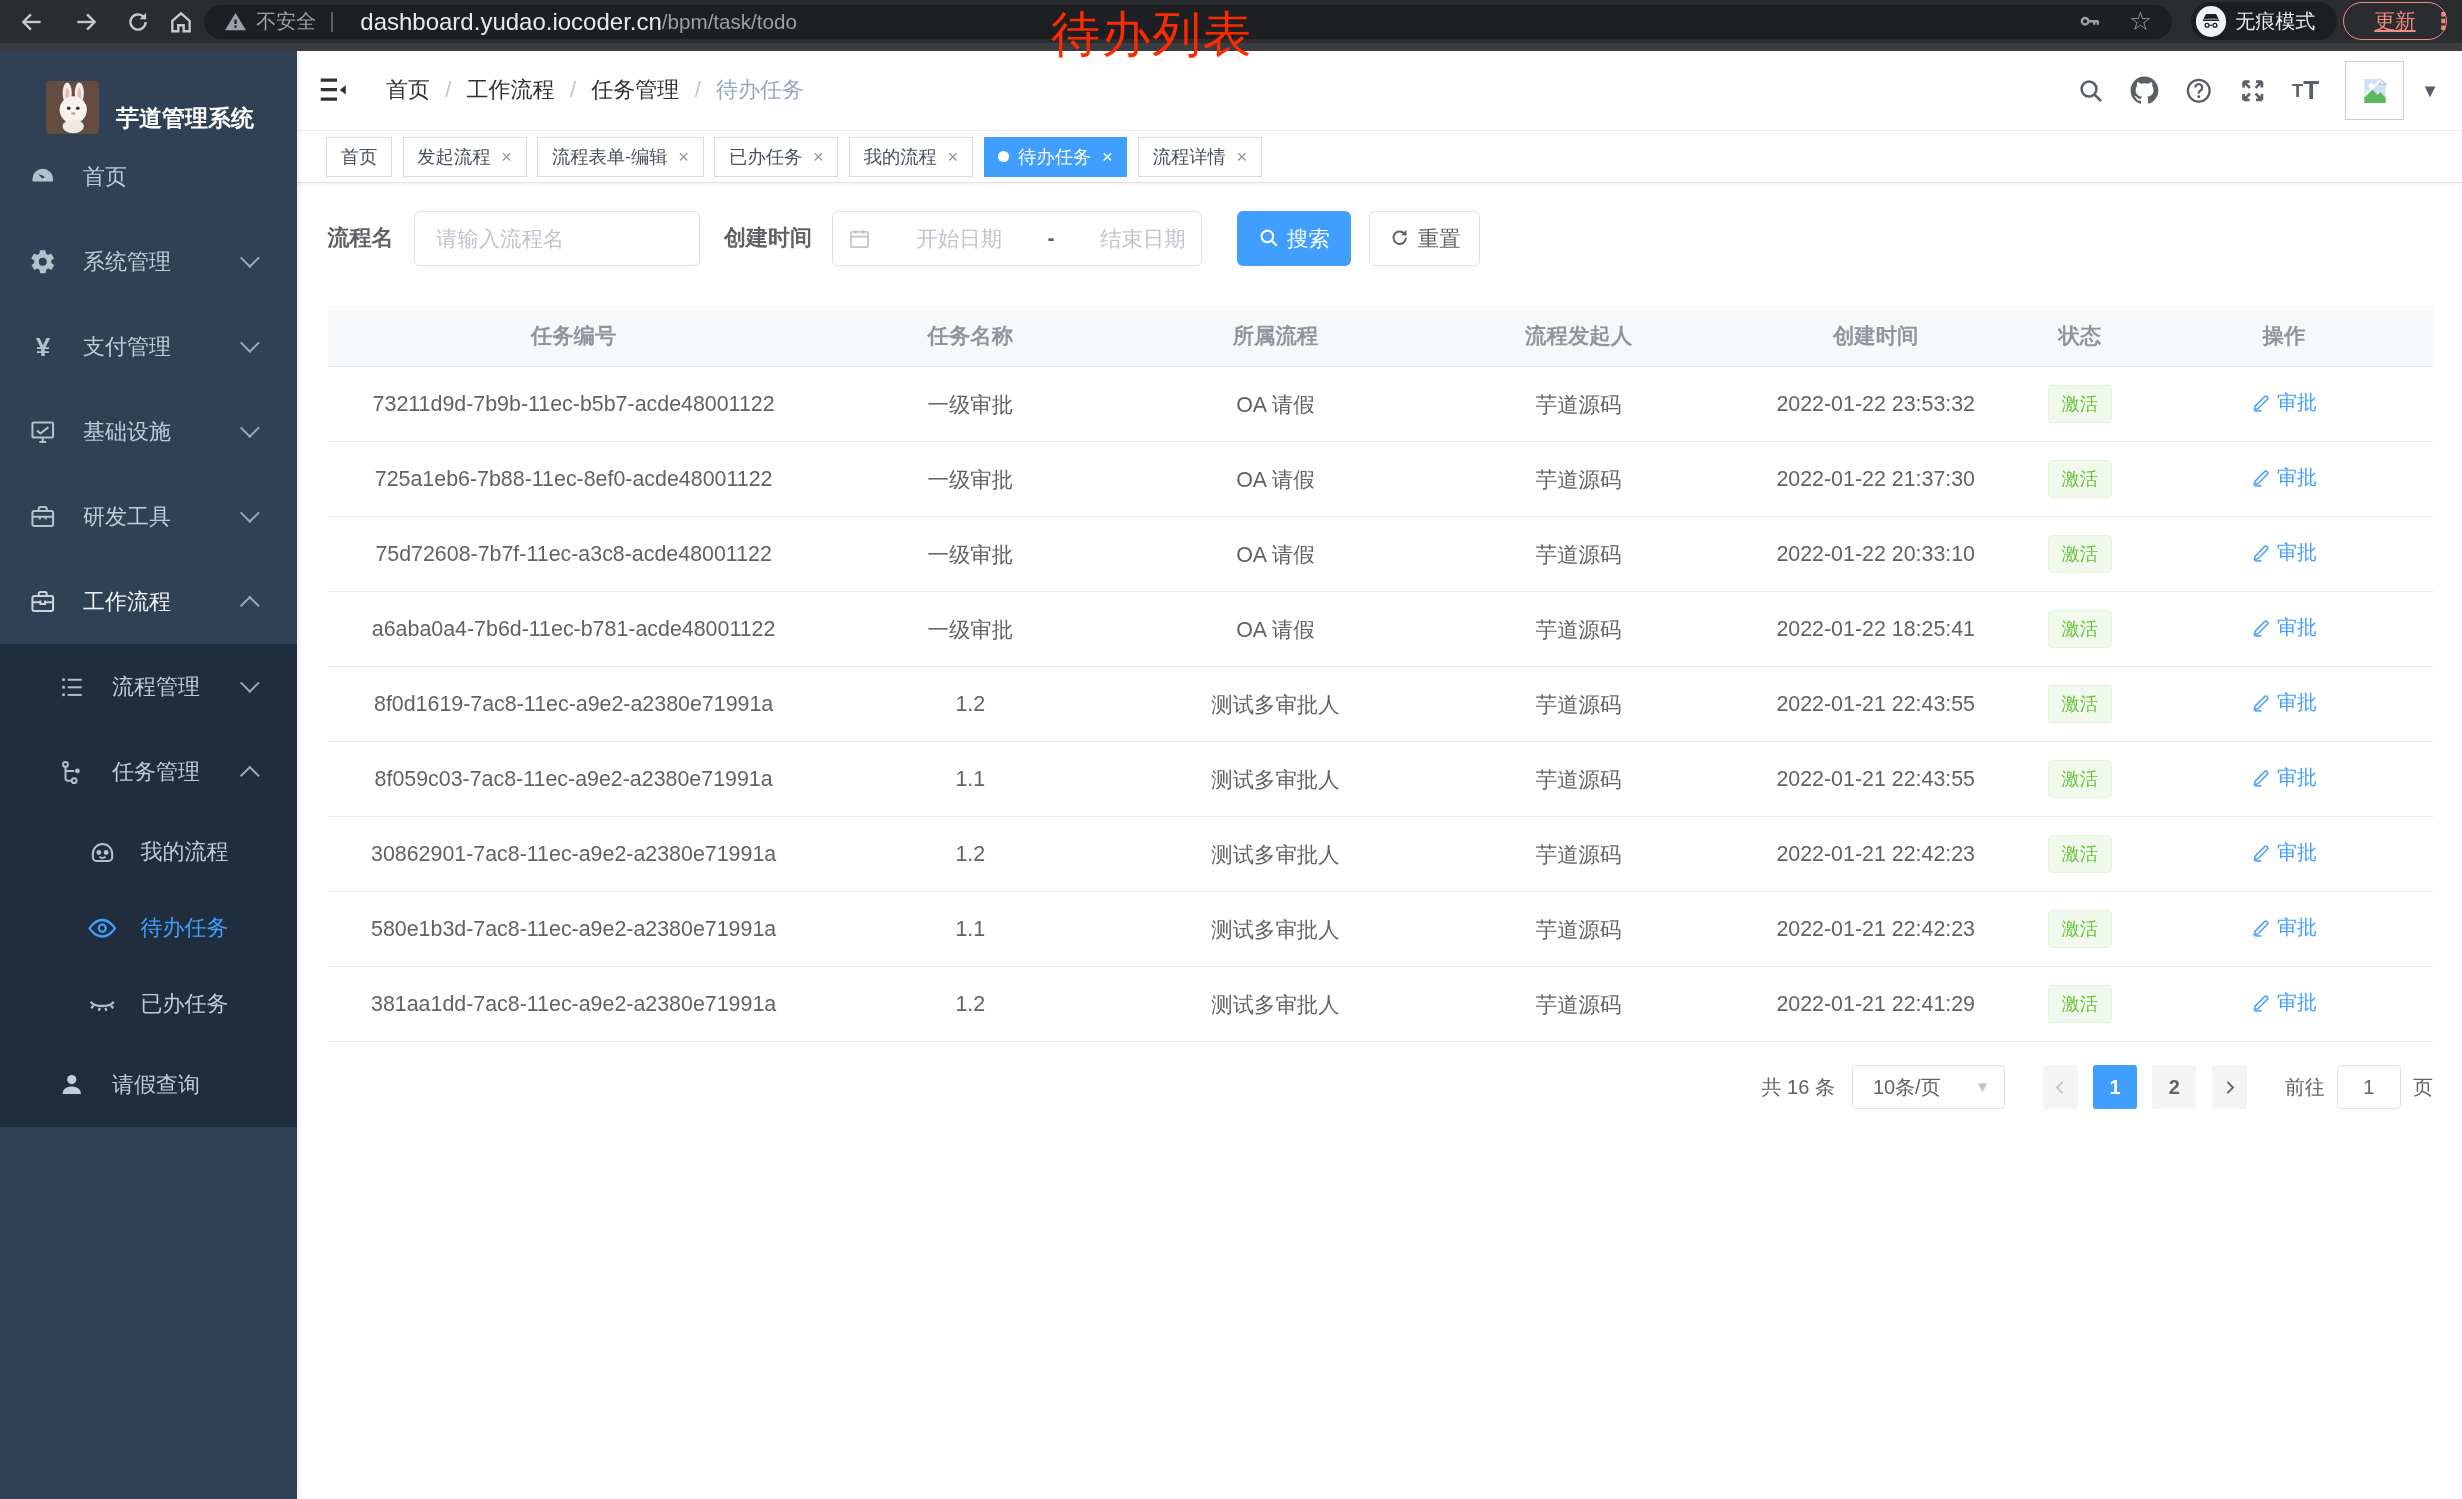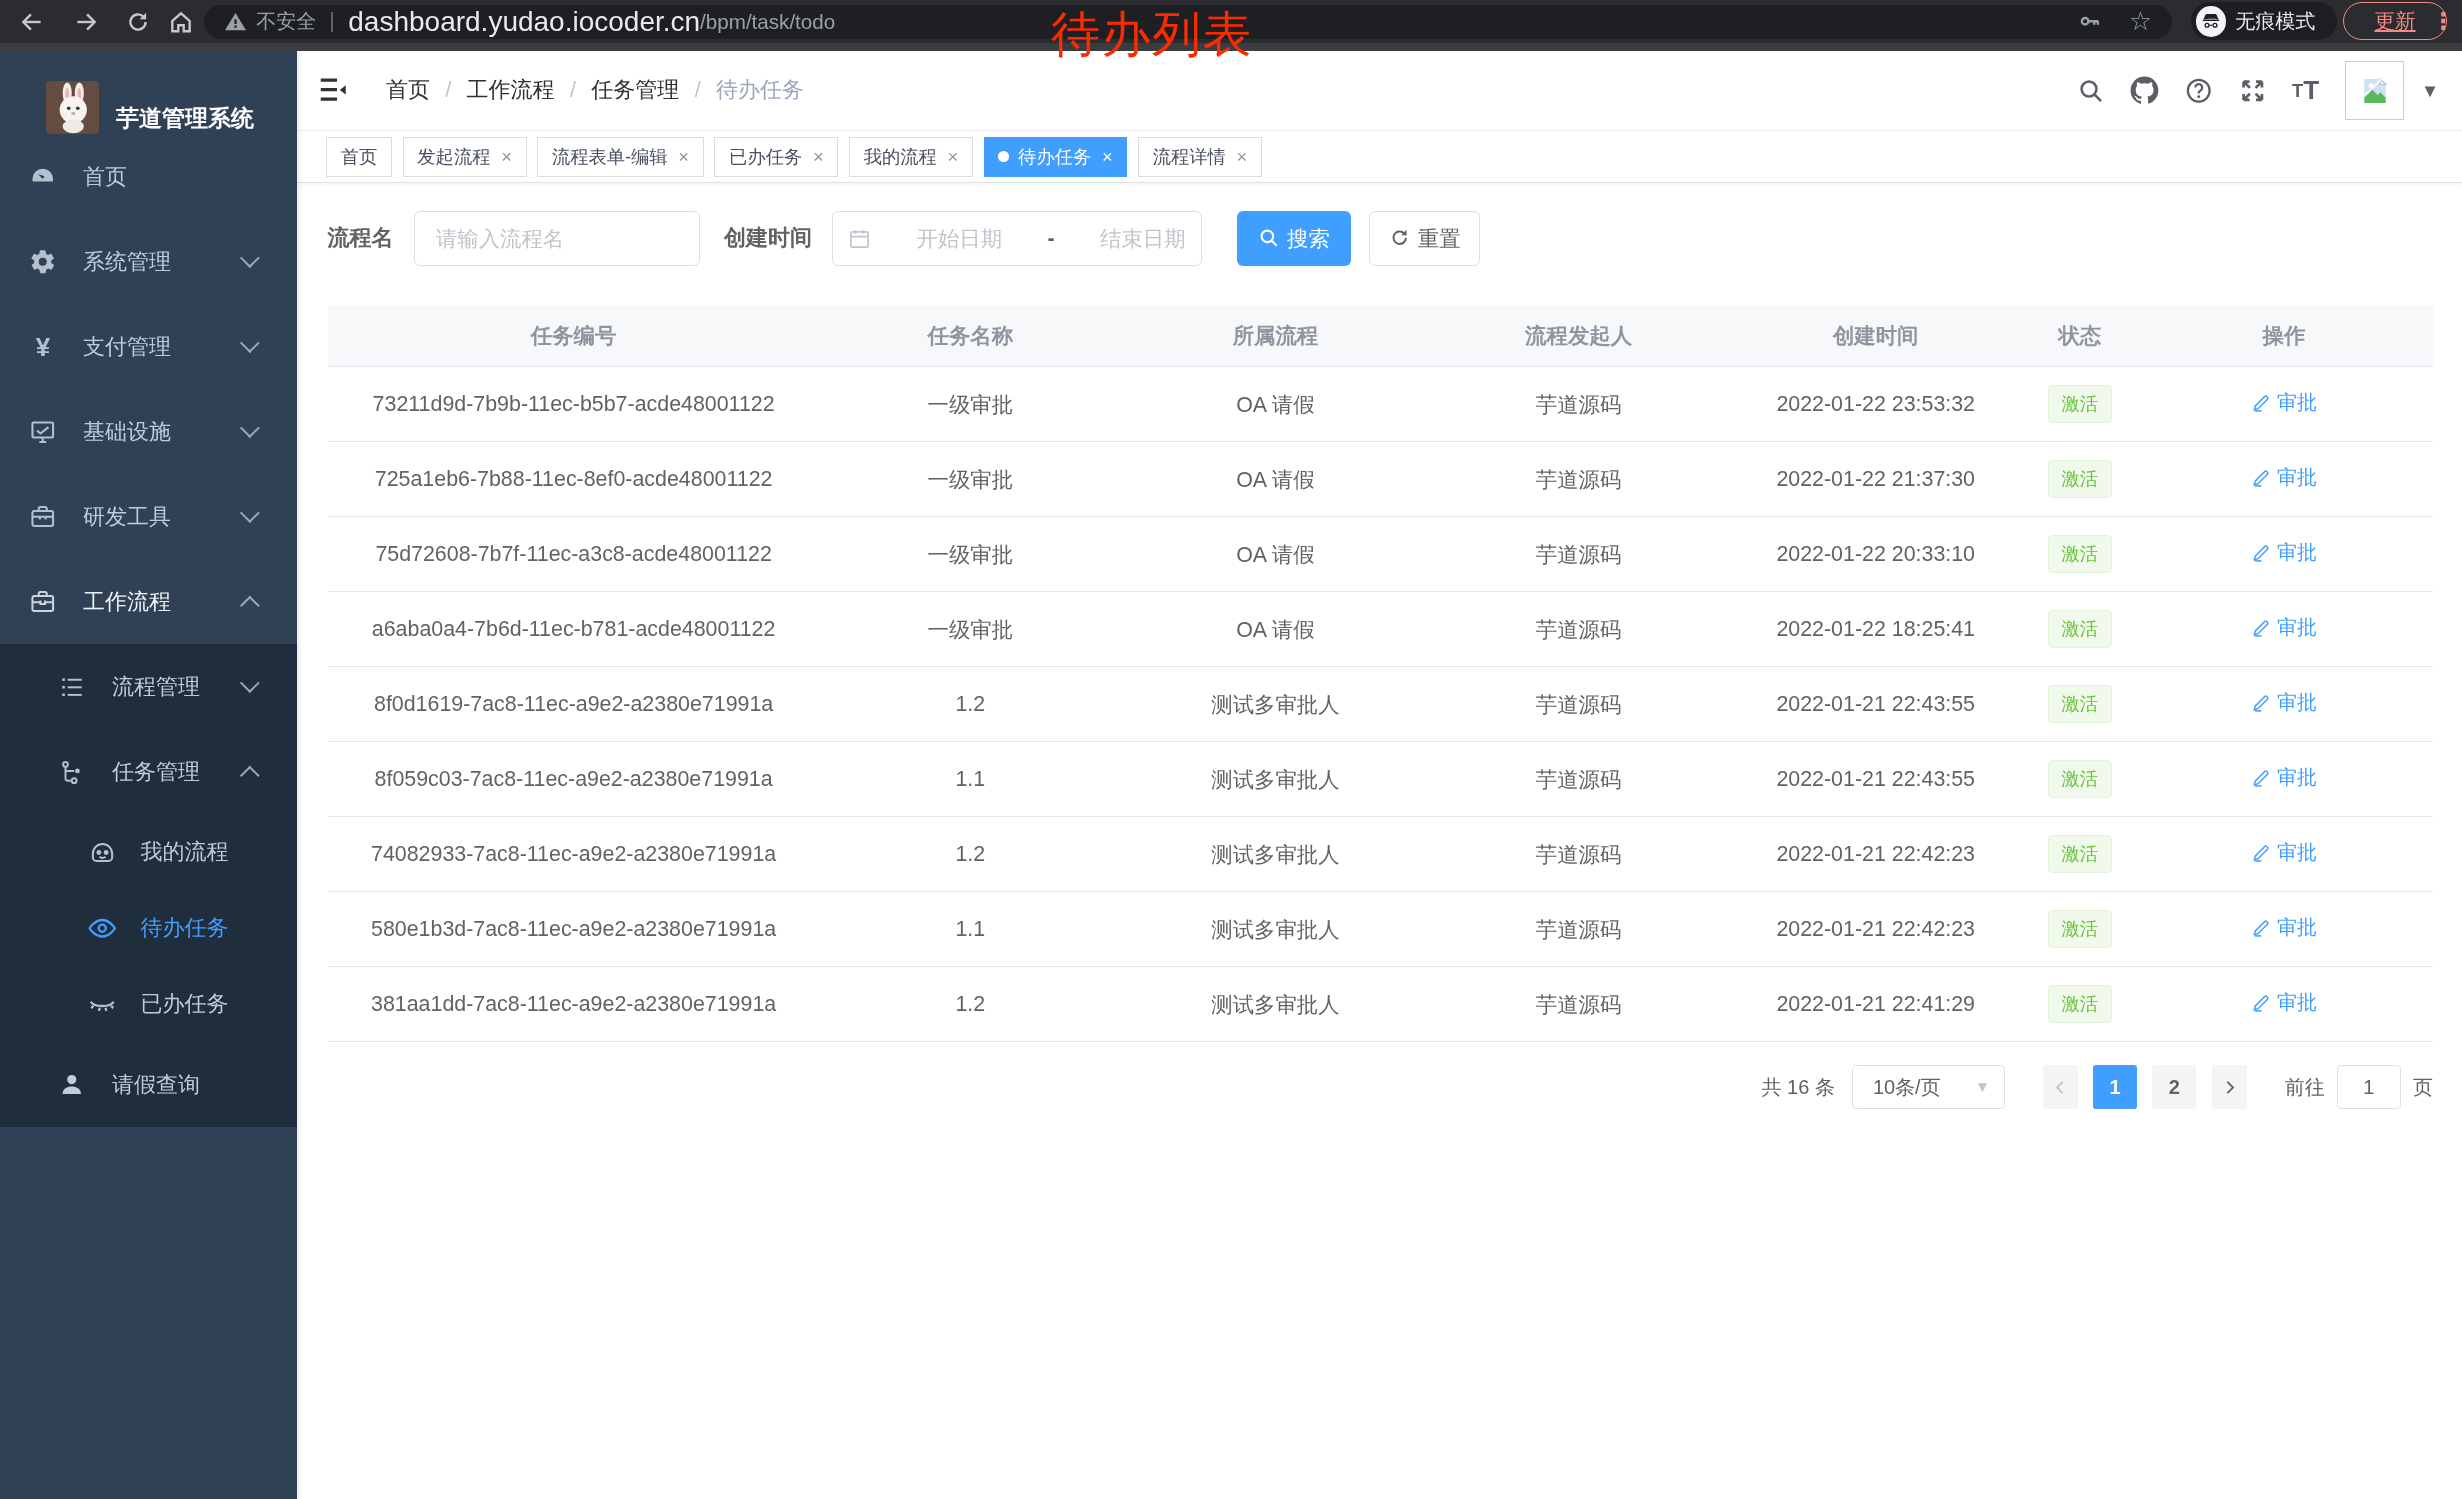--- a/index.html
+++ b/index.html
@@ -6,21 +6,21 @@
   html,body { width:2462px; height:1500px; font-family:"Liberation Sans","DejaVu Sans",sans-serif; background:#fff; overflow:hidden; }
   body { position:relative; }
 
   
   .chrome { position:absolute; top:0; left:0; width:2462px; height:50px; background:#2b2c2f; z-index:5; }
   .chrome-strip { position:absolute; top:43px; left:0; width:2462px; height:7.6px; background:#3b3c40; }
   .chrome-btn { position:absolute; top:0; height:43px; display:flex; align-items:center; justify-content:center; width:37px; }
   .omnibox { position:absolute; left:204px; top:4.6px; width:1968px; height:34px; border-radius:17px; background:#1e1f22; display:flex; align-items:center; padding:0 20px; }
   .omnibox .sec-label { color:#9aa0a6; font-size:20px; margin-left:9.2px; }
   .omnibox .divider { width:1.5px; height:20px; background:#5f6368; margin:0 15.3px; }
-  .url-domain { color:#e8eaed; font-size:28px; }
+  .url-domain { color:#e8eaed; font-size:24px;margin-left:12px; }
   .url-path { color:#9aa0a6; font-size:20.6px; }
   .omnibox .spacer { flex:1; }
   .incog-pill { position:absolute; left:2191px; top:2.3px; width:146px; height:38px; border-radius:19px; background:#1d1e21; display:flex; align-items:center; padding:0 10.7px 0 4.6px; }
   .incog-circle { width:30.5px; height:30.5px; border-radius:50%; background:#f1f3f4; display:flex; align-items:center; justify-content:center; margin-right:9.2px; }
   .incog-label { color:#e8eaed; font-size:20px; }
   .update-btn { position:absolute; left:2343px; top:2.3px; width:104px; height:38px; border-radius:19px; border:1.5px solid #f28b82; color:#f28b82; font-size:20.6px; display:flex; align-items:center; justify-content:center; background:transparent;text-decoration:underline; }
   .chrome-dots { position:absolute; left:2432px; top:0; height:43px; display:flex; align-items:center; color:#f28b82; font-size:23px; font-weight:bold; letter-spacing:0; }
   .annotation { position:absolute; left:1051px; top:1.5px; font-size:49px; color:#fb2b00; z-index:50; letter-spacing:1.5px; }
 
   
@@ -577,21 +577,21 @@
                 <svg width="20" height="20" viewBox="0 0 24 24">
                   <g fill="none" stroke="#409eff" stroke-width="1.8">
                     <path d="M4 20l1.2-4.5L16.5 4.2a1.6 1.6 0 0 1 2.3 0l1 1a1.6 1.6 0 0 1 0 2.3L8.5 18.8z"></path>
                     <path d="M4.5 21.5h8"></path>
                   </g>
                 </svg>
                 <span>审批</span>
               </span></td>
         </tr>
         <tr>
-          <td>74082933-7ac8-11ec-a9e2-a2380e71991a</td>
+          <td>30862901-7ac8-11ec-a9e2-a2380e71991a</td>
             <td>1.2</td>
             <td>测试多审批人</td>
             <td>芋道源码</td>
             <td>2022-01-21 22:42:23</td>
           <td><span class="badge">激活</span></td>
           <td><span class="approve">
                 <svg width="20" height="20" viewBox="0 0 24 24">
                   <g fill="none" stroke="#409eff" stroke-width="1.8">
                     <path d="M4 20l1.2-4.5L16.5 4.2a1.6 1.6 0 0 1 2.3 0l1 1a1.6 1.6 0 0 1 0 2.3L8.5 18.8z"></path>
                     <path d="M4.5 21.5h8"></path>

